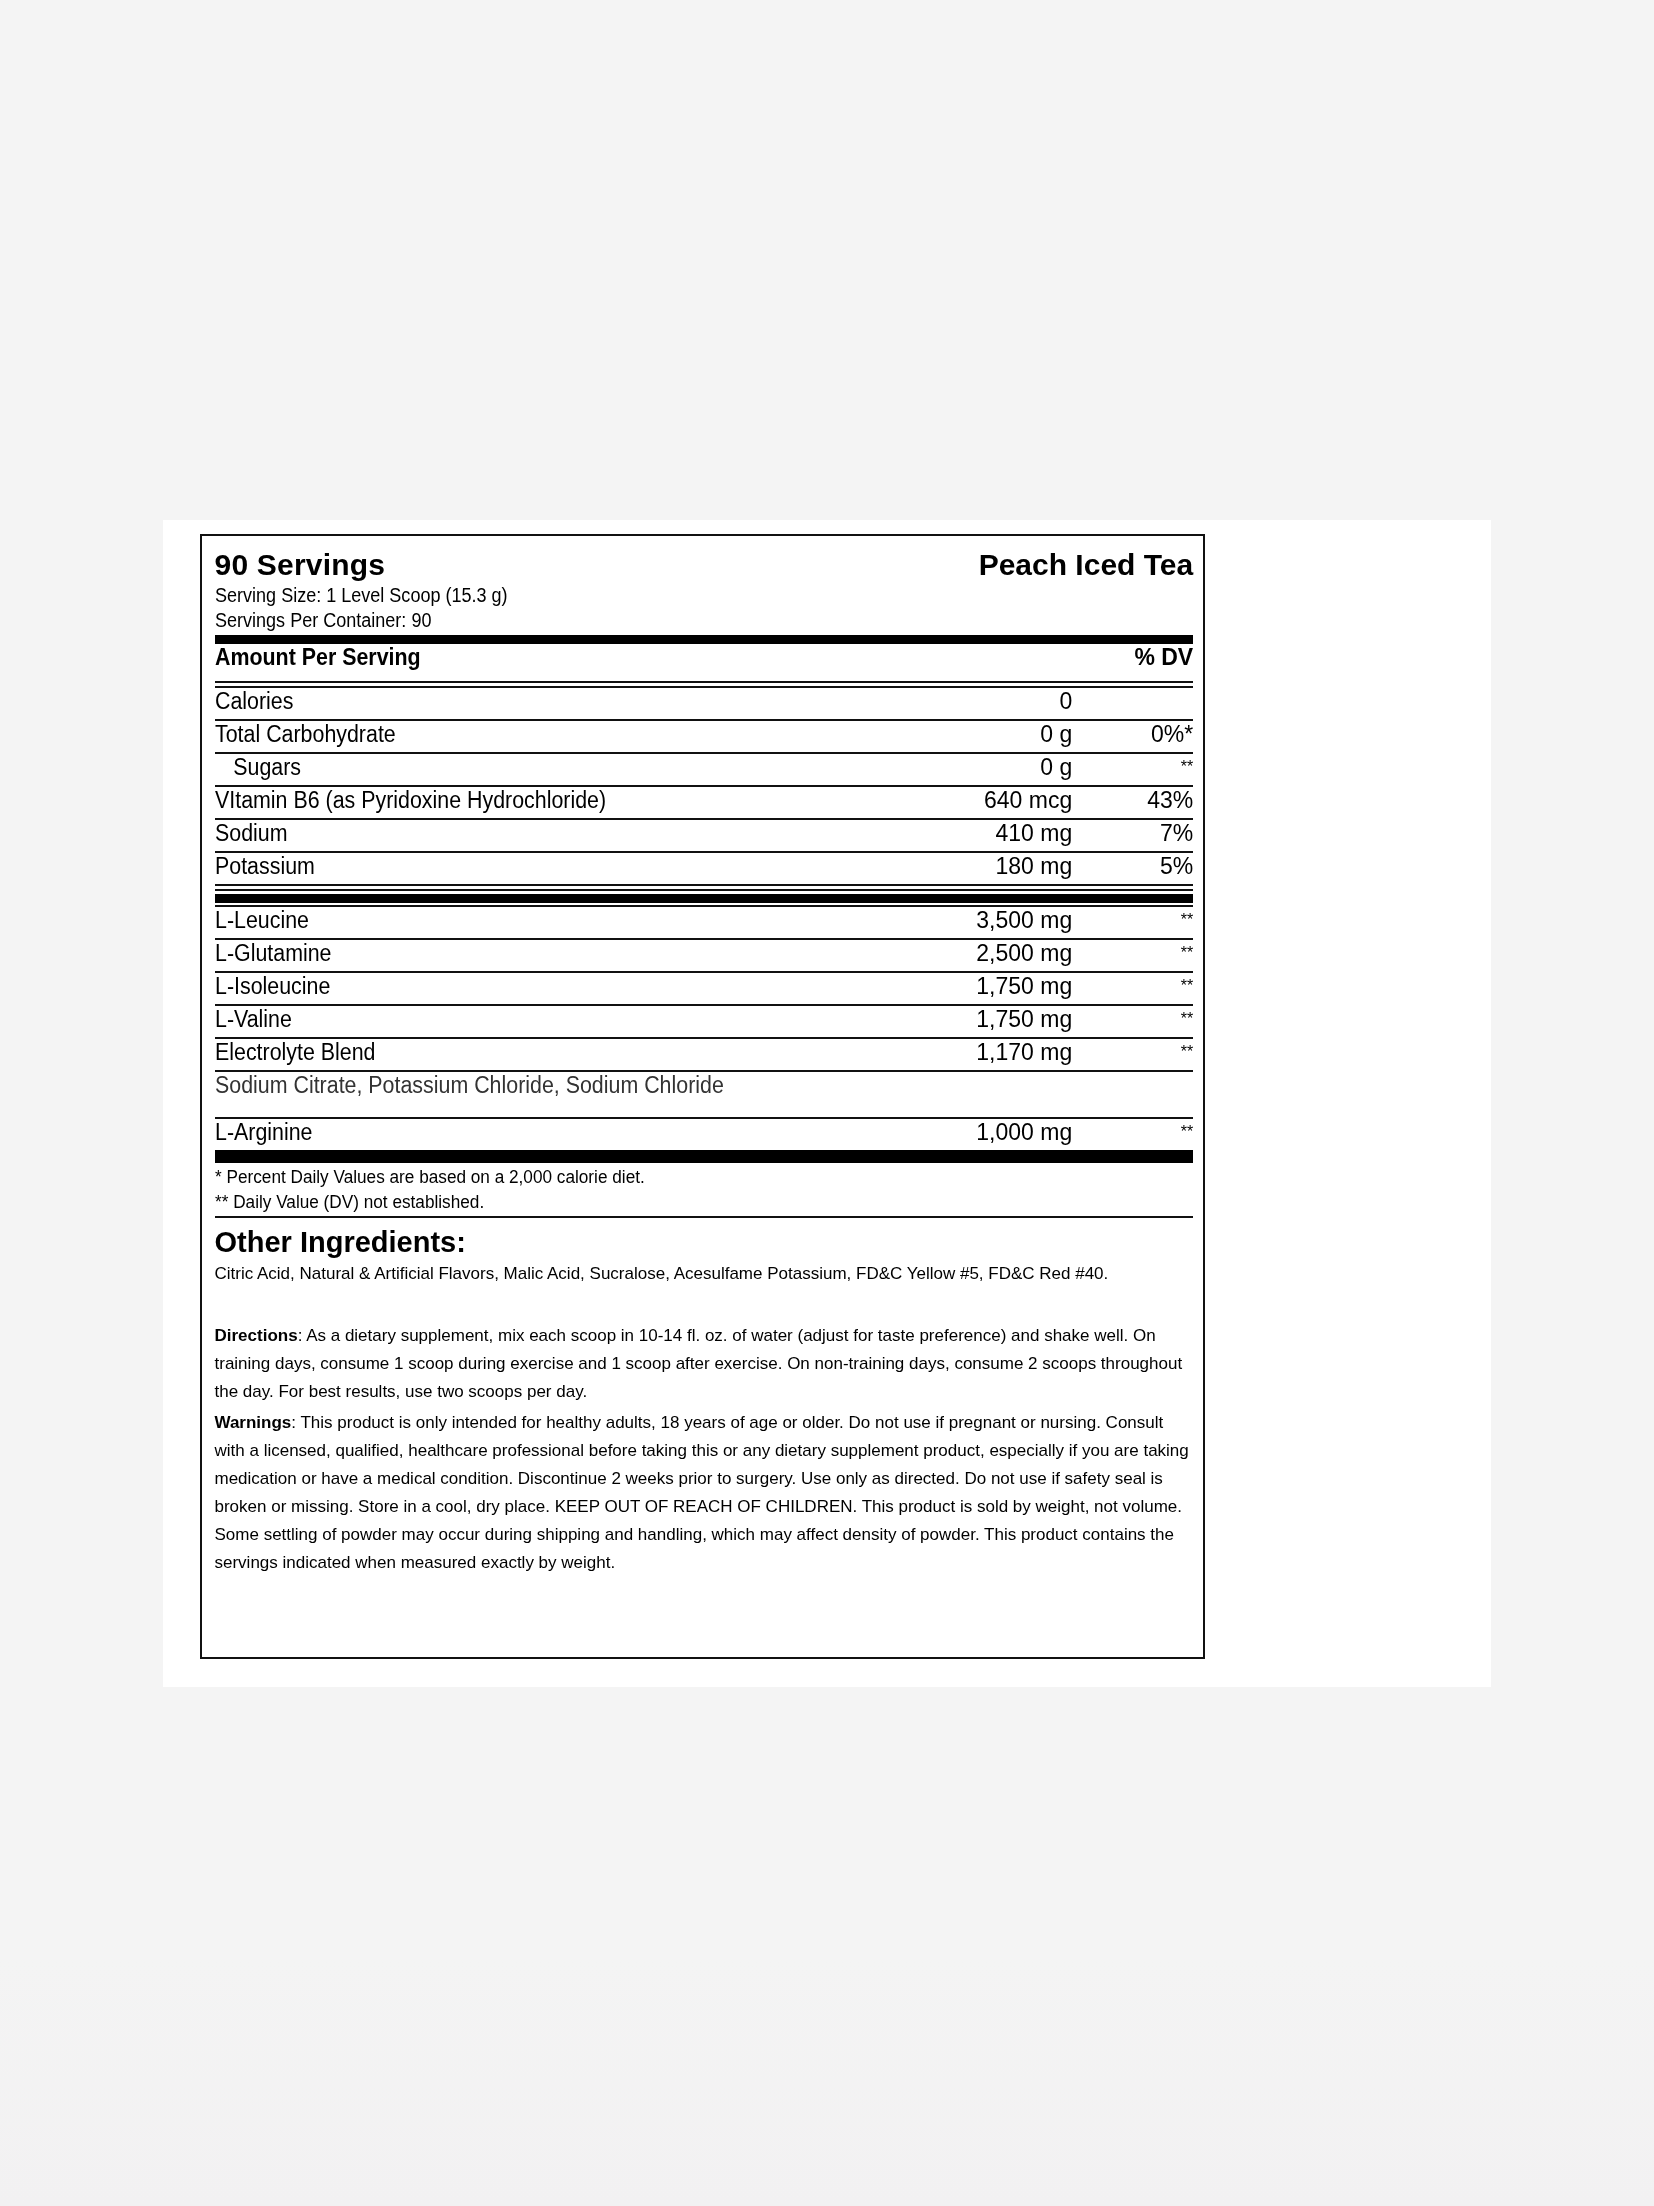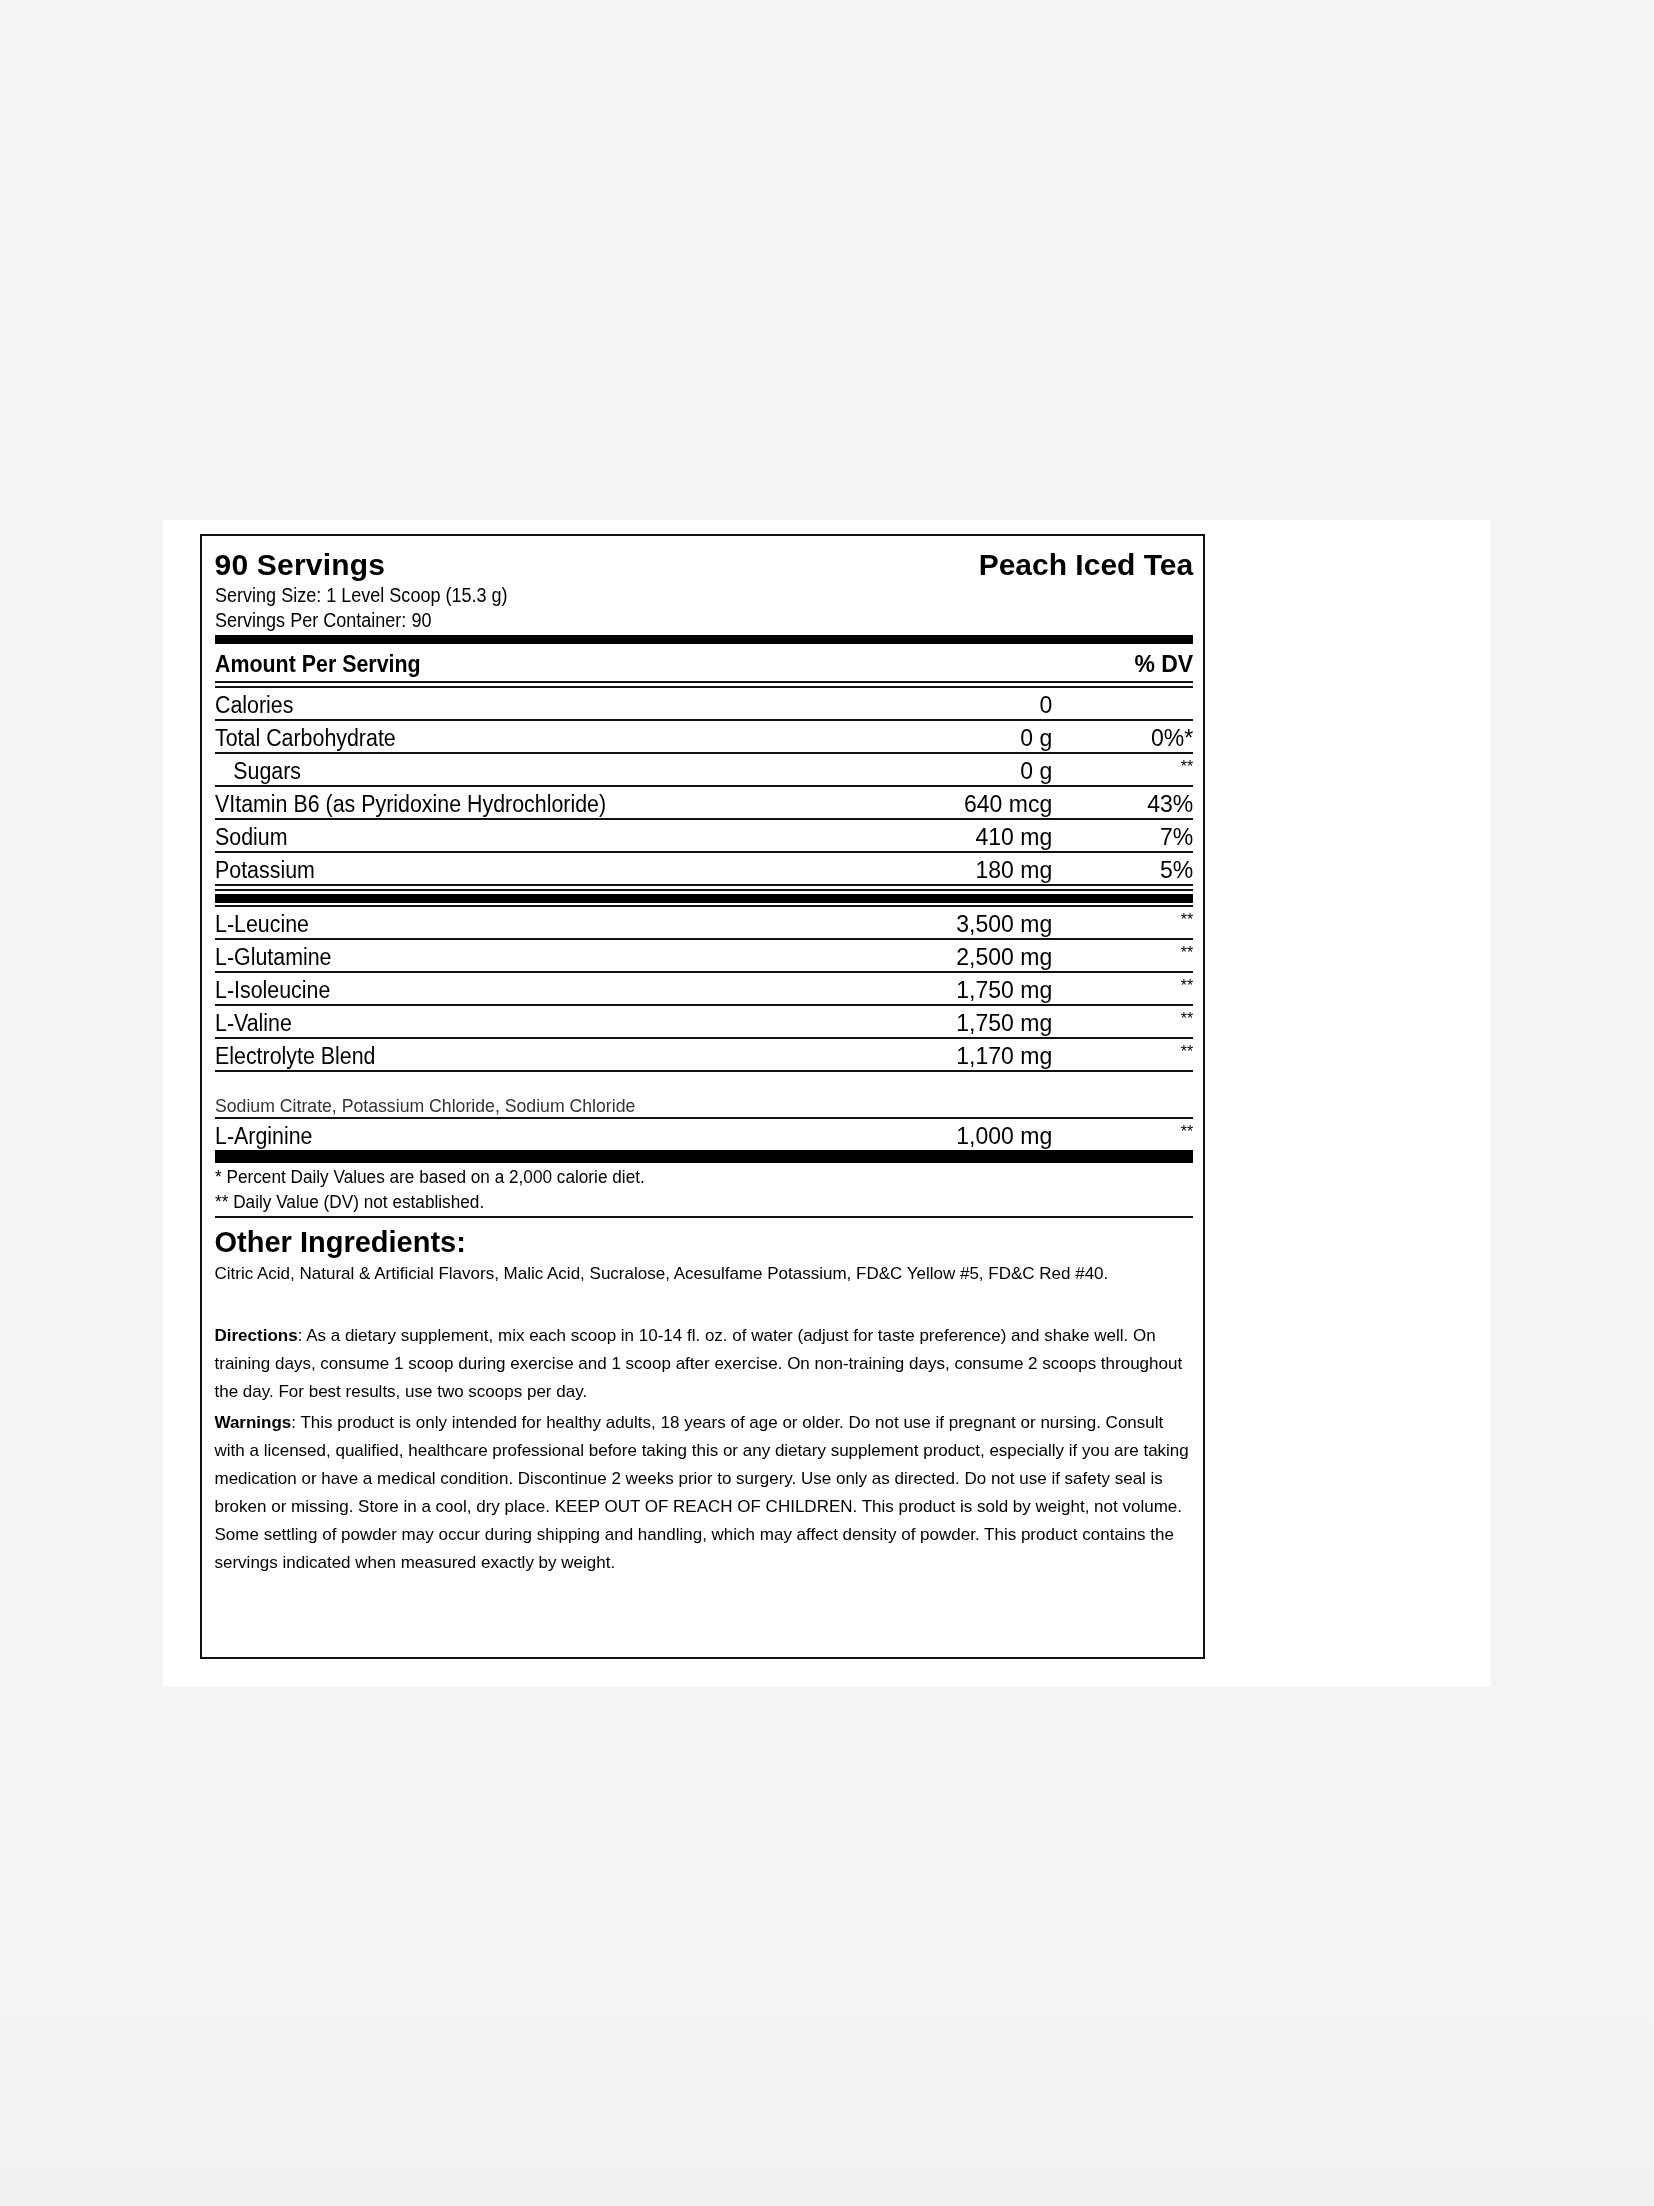--- a/index.html
+++ b/index.html
@@ -25,35 +25,34 @@
     box-sizing: border-box;
     padding: 12.5px 9.8px 0 12.5px;
   }
   .head-row { display: flex; justify-content: space-between; align-items: flex-start; }
   .title { font-size: 30px; font-weight: bold; line-height: 32px; letter-spacing: 0.2px; }
   .flavor { font-size: 30px; font-weight: bold; line-height: 32px; }
   .sub { font-size: 19.6px; line-height: 28px; transform: scaleX(0.92); transform-origin: left; white-space: nowrap; }
   .bar-thick { height: 9px; background: #000; margin-top: 3.6px; }
   .bar-heavy { height: 12.5px; background: #000; }
   .row {
-    display: flex; align-items: flex-end;
+    display: flex; align-items: flex-start;
     font-size: 23px; height: 31px;
     border-bottom: 2.7px solid #111;
     white-space: nowrap;
-    gap: 20px;
   }
   .row .name { flex: 1; transform: scaleX(0.93); transform-origin: left; }
   .row .amt { width: 178px; text-align: right; }
   .row .dv { width: 121px; text-align: right; }
   .row .dv.star { font-size: 16px; align-self: flex-start; padding-top: 3.6px; }
   .row.header { font-weight: bold; height: 34px; border-bottom: none; }
   .double { border-bottom: 2.7px solid #111; height: 4.5px; }
   .double2 { border-top: 2.7px solid #111; border-bottom: 2.7px solid #111; height: 3.6px; margin-top: 2.7px; }
   .row.indent .name { padding-left: 19.6px; }
-  .row.sub-note { height: 45px; border-bottom: 2.7px solid #111; color: #333; font-size: 19px; }
+  .row.sub-note { height: 45px; border-bottom: 2.7px solid #111; color: #333; font-size: 23px; }
   .foot { font-size: 18.7px; line-height: 25px; transform: scaleX(0.92); transform-origin: left; white-space: nowrap; }
   .foot-wrap { padding-top: 1px; border-bottom: 2.7px solid #111; padding-bottom: 1.8px; }
   .oi-title { font-size: 29px; font-weight: bold; line-height: 36px; margin-top: 6px; }
   .para { font-size: 17px; line-height: 28px; margin: 0; }
   .para b { font-weight: bold; }
   .gap { height: 34px; }
   .faint {
     position: absolute; left: 0; top: 1960px; width: 1655px; height: 246px;
     background: linear-gradient(#f4f4f4, #f2f1f2);
   }

